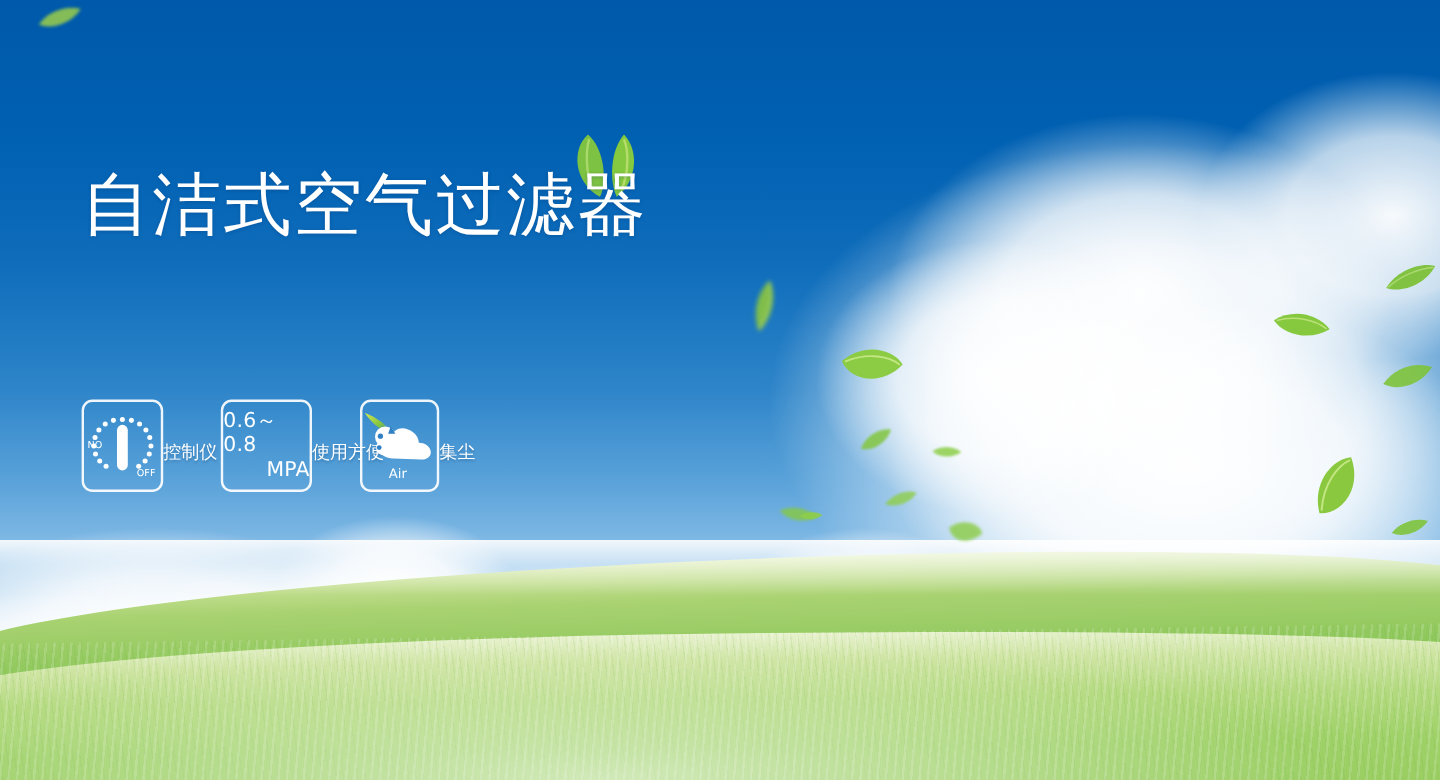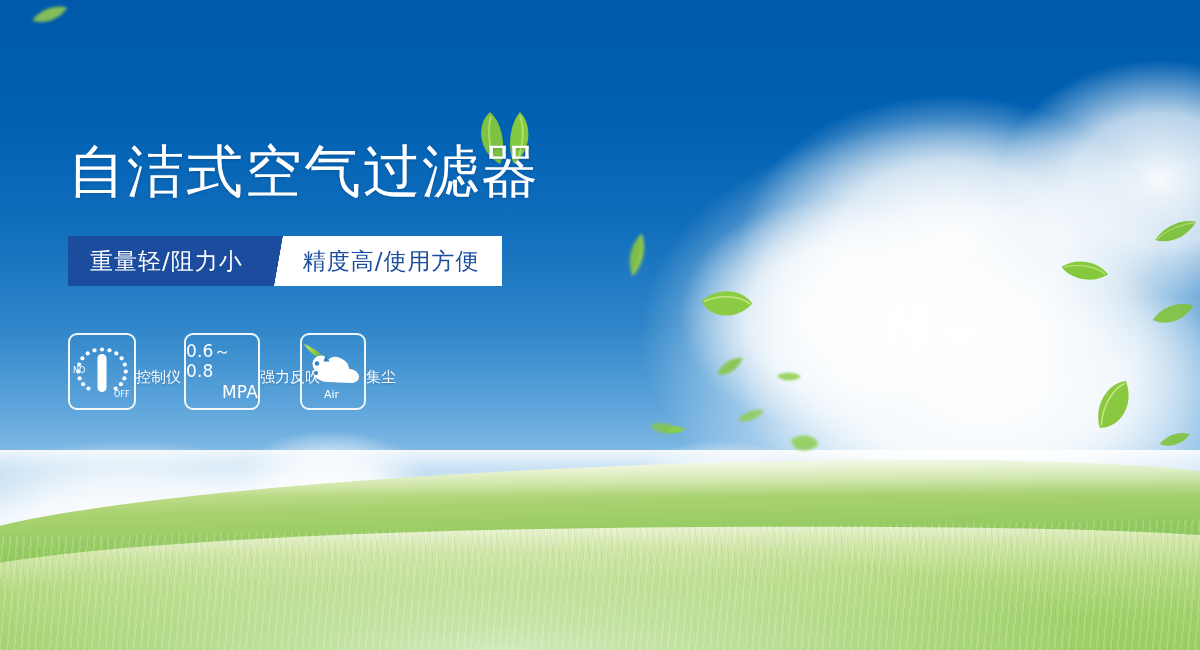--- a/index.html
+++ b/index.html
@@ -268,25 +268,20 @@
       <svg viewBox="0 0 70 58">
         <path d="M30 56 C8 44 6 16 20 4 C34 16 36 44 30 56 Z" fill="#7dc242"></path>
         <path d="M24 50 C18 36 18 18 21 8" stroke="#a9d96a" stroke-width="2" fill="none"></path>
         <path d="M44 56 C62 42 62 16 50 4 C38 18 38 44 44 56 Z" fill="#84c93f"></path>
         <path d="M48 50 C54 36 54 18 50 8" stroke="#b5dd6a" stroke-width="2" fill="none"></path>
       </svg>
     </div>
 
     <div class="title">自洁式空气过滤器</div>
 
-    <div class="tagbar">
-      <div class="tag-dark">重量轻/阻力小</div>
-      <div class="tag-slash"></div>
-      <div class="tag-light">精度高/使用方便</div>
-    </div>
 
     <div class="features">
 
       <div class="feature">
         <div class="fbox">
           <svg width="64" height="58" viewBox="0 0 64 58">
             <g fill="#ffffff">
               <circle cx="32" cy="6.5" r="2.1"></circle>
                 <circle cx="39.5" cy="7.3" r="2.1"></circle>
               <circle cx="46.3" cy="10.4" r="2.1"></circle>
@@ -313,21 +308,21 @@
         <div class="flabel">控制仪</div>
       </div>
 
       <div class="feature">
         <div class="fbox">
           <div class="fval">
             <span>0.6～0.8</span>
             <span class="l2">MPA</span>
           </div>
         </div>
-        <div class="flabel">强力反吹</div>
+        <div class="flabel">使用方便</div>
       </div>
 
 
 
       <div class="feature">
         <div class="fbox">
           <svg width="62" height="60" viewBox="0 0 62 60">
             <defs>
               <linearGradient id="swoosh" x1="0" y1="0" x2="1" y2="1">
                 <stop offset="0%" stop-color="#d9e94f"></stop>

